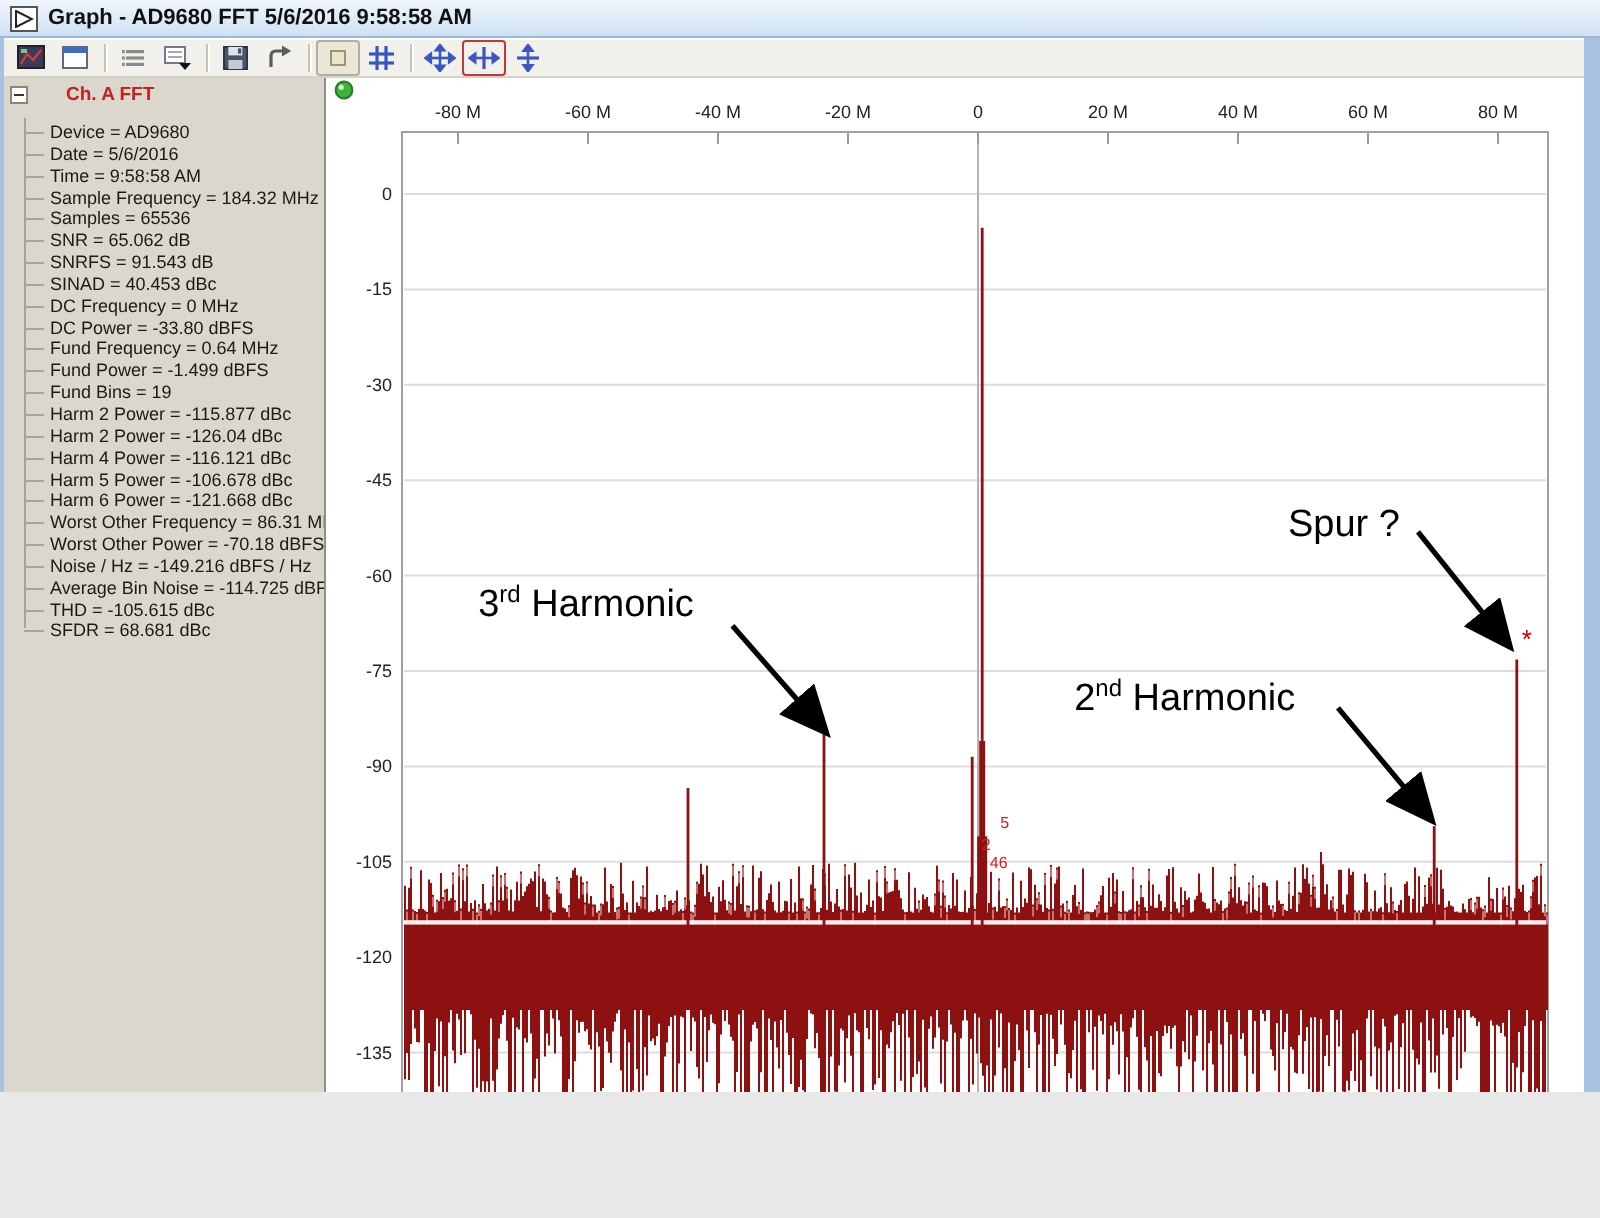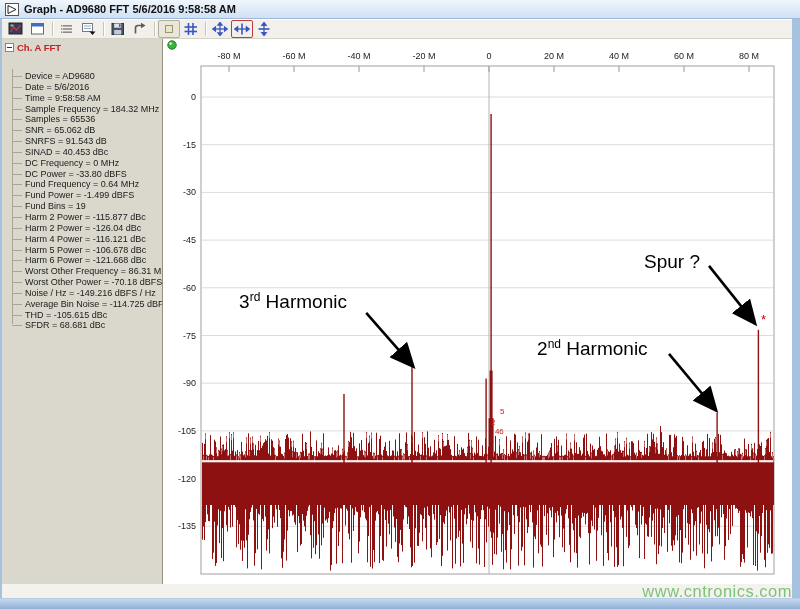--- a/index.html
+++ b/index.html
@@ -1,41 +1,41 @@
 <!DOCTYPE html>
 <html><head>
 <meta charset="utf-8">
 <style>
   html,body{margin:0;padding:0;background:#e8e8e8;}
   *{box-sizing:border-box;}
-  .window{position:relative;width:800px;height:609px;font-family:"Liberation Sans",sans-serif;
+  .window{position:relative;width:800px;height:546px;font-family:"Liberation Sans",sans-serif;
     background:#4c1d95;overflow:hidden;}
   .titlebar{height:19px;display:flex;align-items:center;gap:5px;padding-left:5px;
     background:linear-gradient(#f0f6fd,#cfe1f4);border-bottom:1px solid #9db8d8;
     font-size:11px;font-weight:bold;color:#111;}
   .title-icon{width:14px;height:13px;background:#fff;border:1px solid #555;
     display:flex;align-items:center;justify-content:center;}
   .body{background:#f4f2ed;border-left:2px solid #a7c2e0;border-right:8px solid #a7c2e0;height:579px;}
   .menubar{height:14px;line-height:14px;background:#f8f7f3;font-size:11px;padding-left:8px;color:#222;}
   .menu-item{display:inline-block;padding:0 4px;}
   .toolbar{height:20px;display:flex;align-items:center;padding-left:3px;background:#f2f0ea;
     border-bottom:1px solid #d6d2c6;border-top:1px solid #fff;}
   .tbtn{width:22px;height:18px;display:flex;align-items:center;justify-content:center;
     border:1px solid transparent;border-radius:2px;}
   .tbtn.pressed{border:1px solid #b2ae9f;background:#eae7d9;}
   .tbtn.active{border:1px solid #c03a3a;}
   .tsep{width:1px;height:14px;background:#c7c3b5;margin:0 3px;box-shadow:1px 0 0 #fff;}
   .content{display:flex;height:545px;}
   .sidebar{width:161px;background:#dad7cd;border-right:1px solid #94907f;
     padding:3px 0 0 3px;overflow:hidden;font-size:9px;color:#1a1a1a;}
-  .tree-root{display:flex;align-items:center;gap:3px;height:11px;white-space:nowrap;}
+  .tree-root{display:flex;align-items:center;gap:19px;height:11px;white-space:nowrap;}
   .tree-box{width:9px;height:9px;background:#fff;border:1px solid #8a8678;position:relative;flex:0 0 9px;}
   .tree-box::after{content:"";position:absolute;left:1px;right:1px;top:3px;height:1px;background:#333;}
   .tree-root-label{color:#c22222;font-weight:bold;font-size:9.5px;}
-  .tree-items{position:relative;margin-left:7px;list-style:none;padding:0;margin-top:18px;margin-bottom:0;}
+  .tree-items{position:relative;margin-left:7px;list-style:none;padding:0;margin-top:8px;margin-bottom:0;}
   .tree-items .vline{position:absolute;left:0;top:-2px;width:1px;background:#a8a498;}
   .tree-items li{position:relative;height:10.85px;line-height:10.85px;padding-left:13px;white-space:nowrap;}
   .tree-items li::before{content:"";position:absolute;left:0;top:5px;width:10px;height:1px;background:#a8a498;}
   .main{position:relative;flex:1;background:#fff;overflow:hidden;}
   .main svg{position:absolute;left:0;top:0;}
   .axlbl{font-size:9px;fill:#222;font-family:"Liberation Sans",sans-serif;}
   .ann{font-size:19px;fill:#000;font-family:"Liberation Sans",sans-serif;}
   .binlbl{font-size:8px;fill:#cc2222;font-family:"Liberation Sans",sans-serif;}
   .bottomframe{height:11px;background:linear-gradient(#c7d9ef,#8fb0d6);border-top:1px solid #b6cbe6;}
   .watermark{position:absolute;right:8px;top:582px;font-size:16.5px;letter-spacing:.5px;

